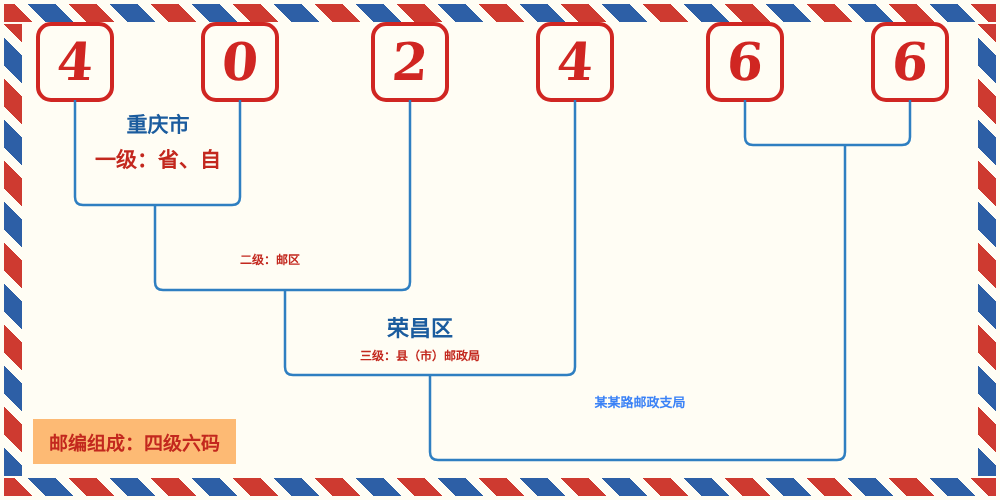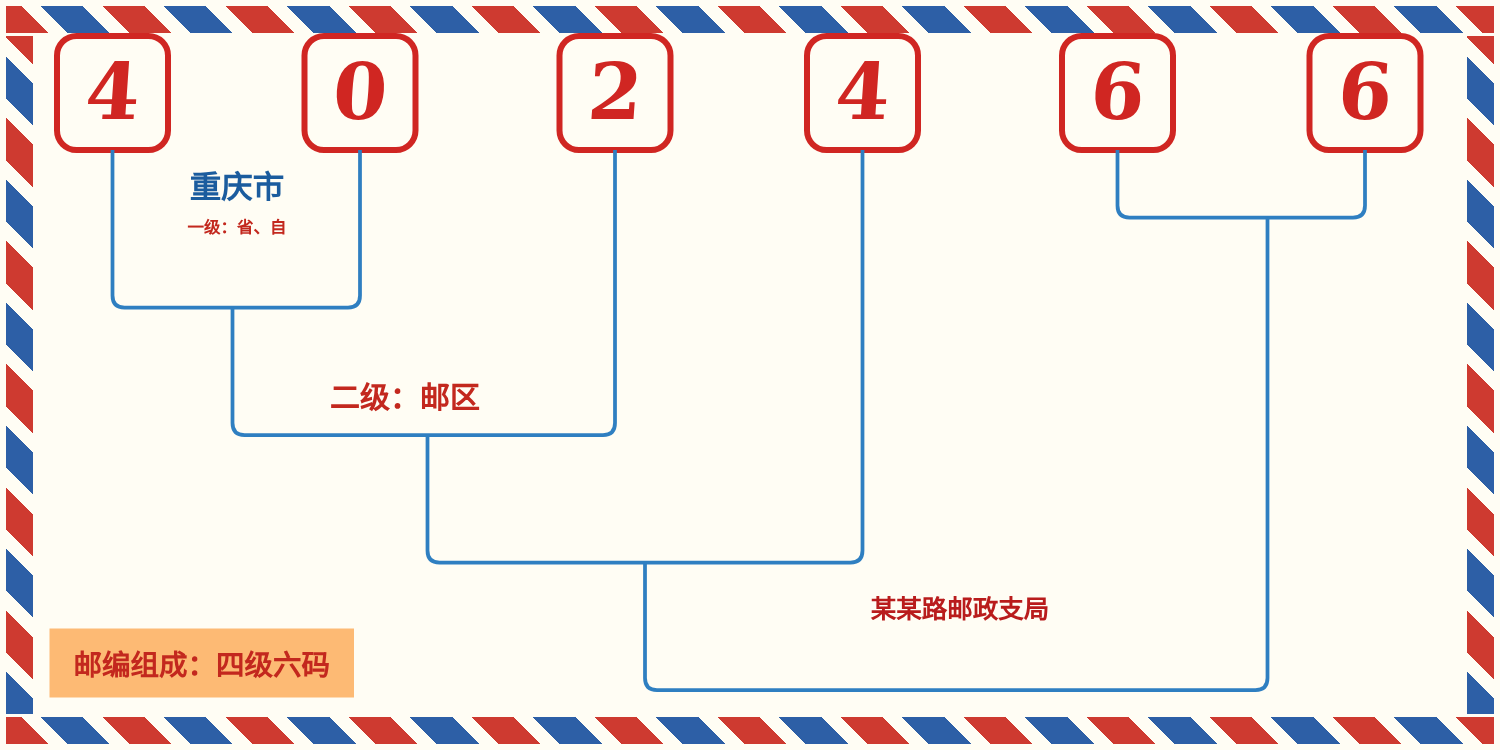--- a/index.html
+++ b/index.html
@@ -48,32 +48,32 @@
   }
   .d1 { left: 36px; }  .d2 { left: 201px; } .d3 { left: 371px; }
   .d4 { left: 536px; } .d5 { left: 706px; } .d6 { left: 871px; }
 
   
   svg.lines { position: absolute; left: 0; top: 0; pointer-events: none; }
 
   
   .block { position: absolute; text-align: center; }
   .place { font-size: 22px; font-weight: bold; color: #1b5c9e; margin-bottom: 6px; }
-  .desc  { font-size: 20px; font-weight: bold; color: #c3281e; line-height: 1.45; }
+  .desc  { font-size: 12px; font-weight: bold; color: #c3281e; line-height: 1.45; }
 
   .lvl1 { left: 75px;  top: 108px; width: 166px; }
   .lvl1 .place { font-size: 21px; margin-bottom: 7px; }
-  .lvl1 .desc  { font-size: 11px; }
+  .lvl1 .desc  { font-size: 21px; }
 
   .lvl2 { left: 170px; top: 252px; width: 200px; }
 
   .lvl3 { left: 260px; top: 310px; width: 320px; }
 
   .lvl4 { left: 480px; top: 392px; width: 320px; }
-  .lvl4 .place { font-size: 17px; color: #b91c1c; margin-bottom: 13px; }
+  .lvl4 .place { font-size: 13px; color: #3b82f6; margin-bottom: 13px; }
 
   .delivery {
     position: absolute; left: 760px; top: 110px; width: 170px;
     text-align: center; font-size: 19px; font-weight: bold; color: #1b5c9e;
   }
 
   .note {
     position: absolute; left: 33px; top: 419px;
     background: #fdba74;
     padding: 9px 16px;
@@ -121,20 +121,24 @@
 
   <div class="block lvl1">
     <div class="place">重庆市</div>
     <div class="desc">一级：省、自</div>
   </div>
 
   <div class="block lvl2">
     <div class="desc">二级：邮区</div>
   </div>
 
+  <div class="block lvl3">
+    <div class="place">荣昌区</div>
+    <div class="desc">三级：县（市）邮政局</div>
+  </div>
 
   <div class="block lvl4">
     <div class="place">某某路邮政支局</div>
   </div>
 
 
   <div class="note">邮编组成：四级六码</div>
 
 </div>
 

